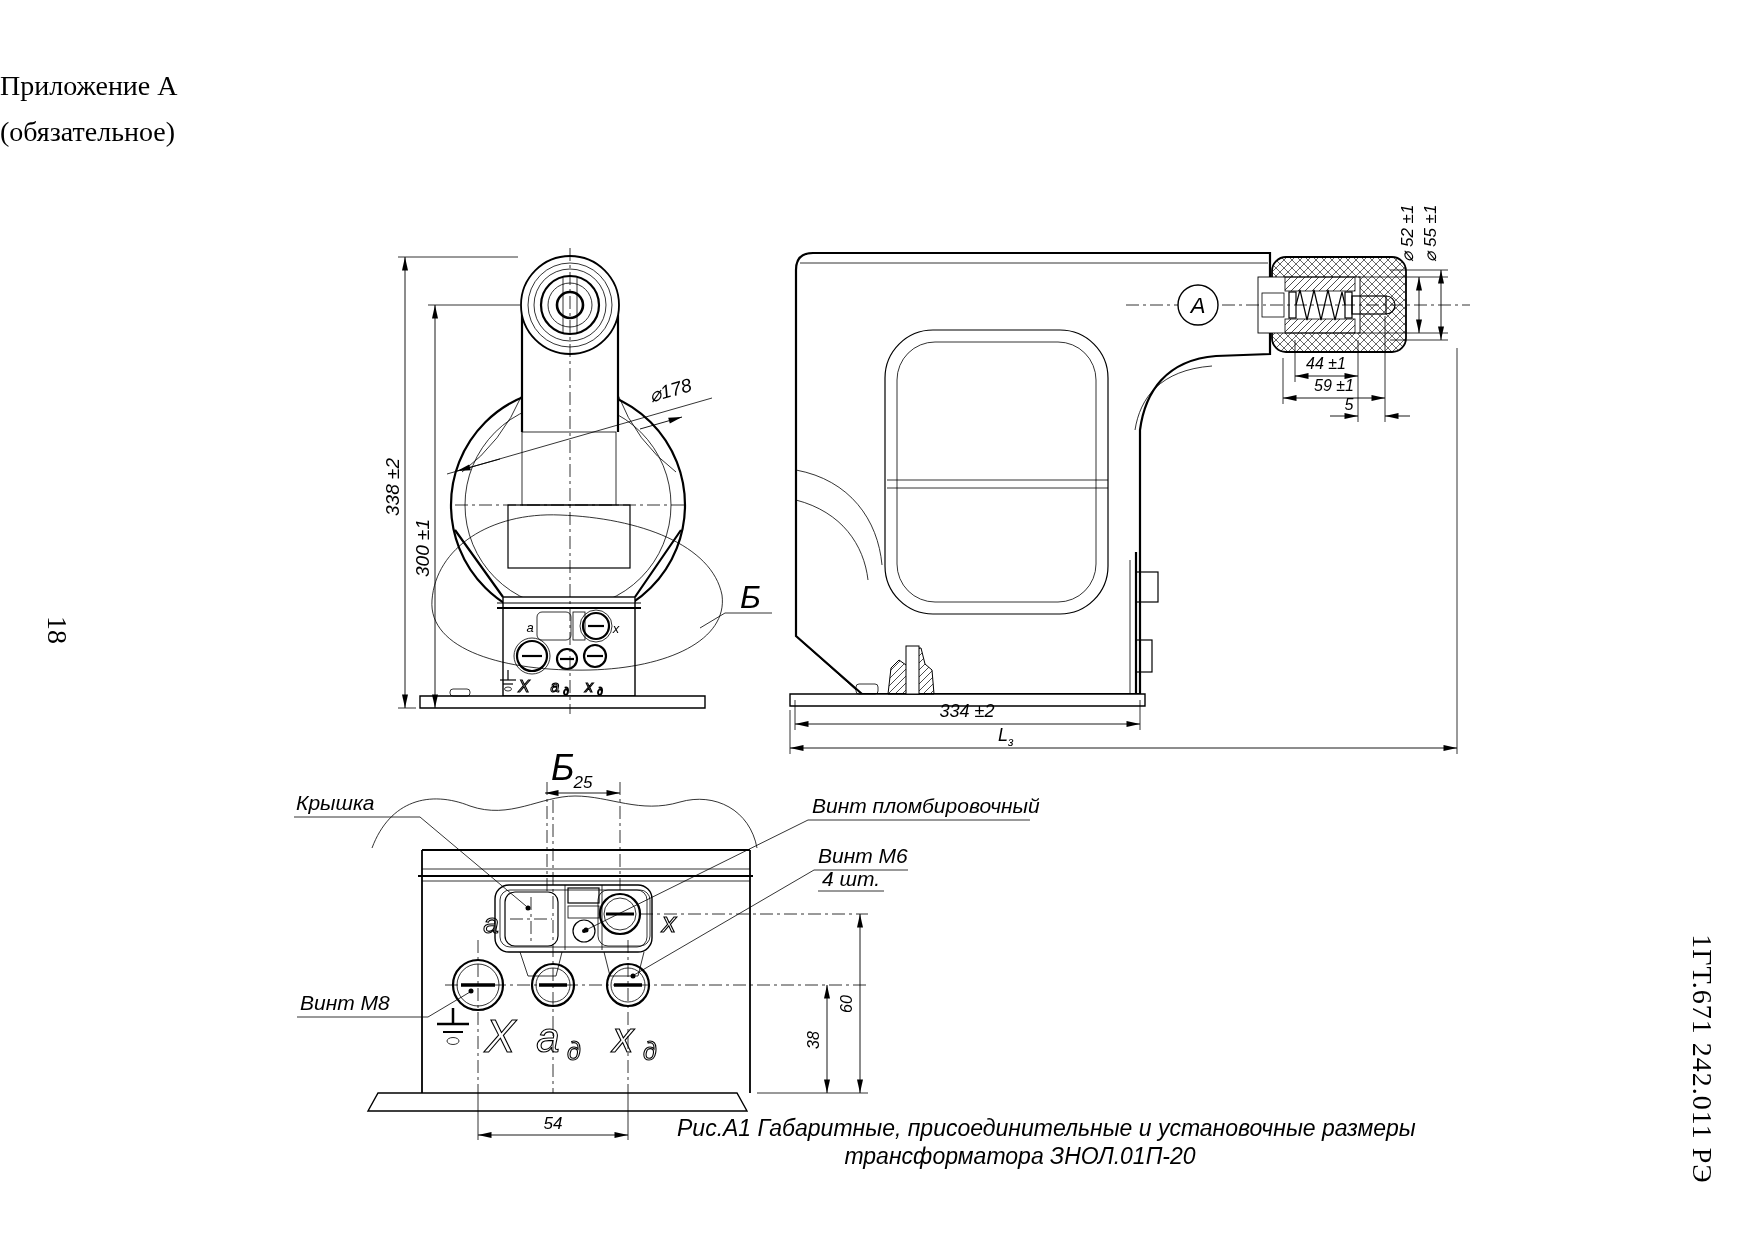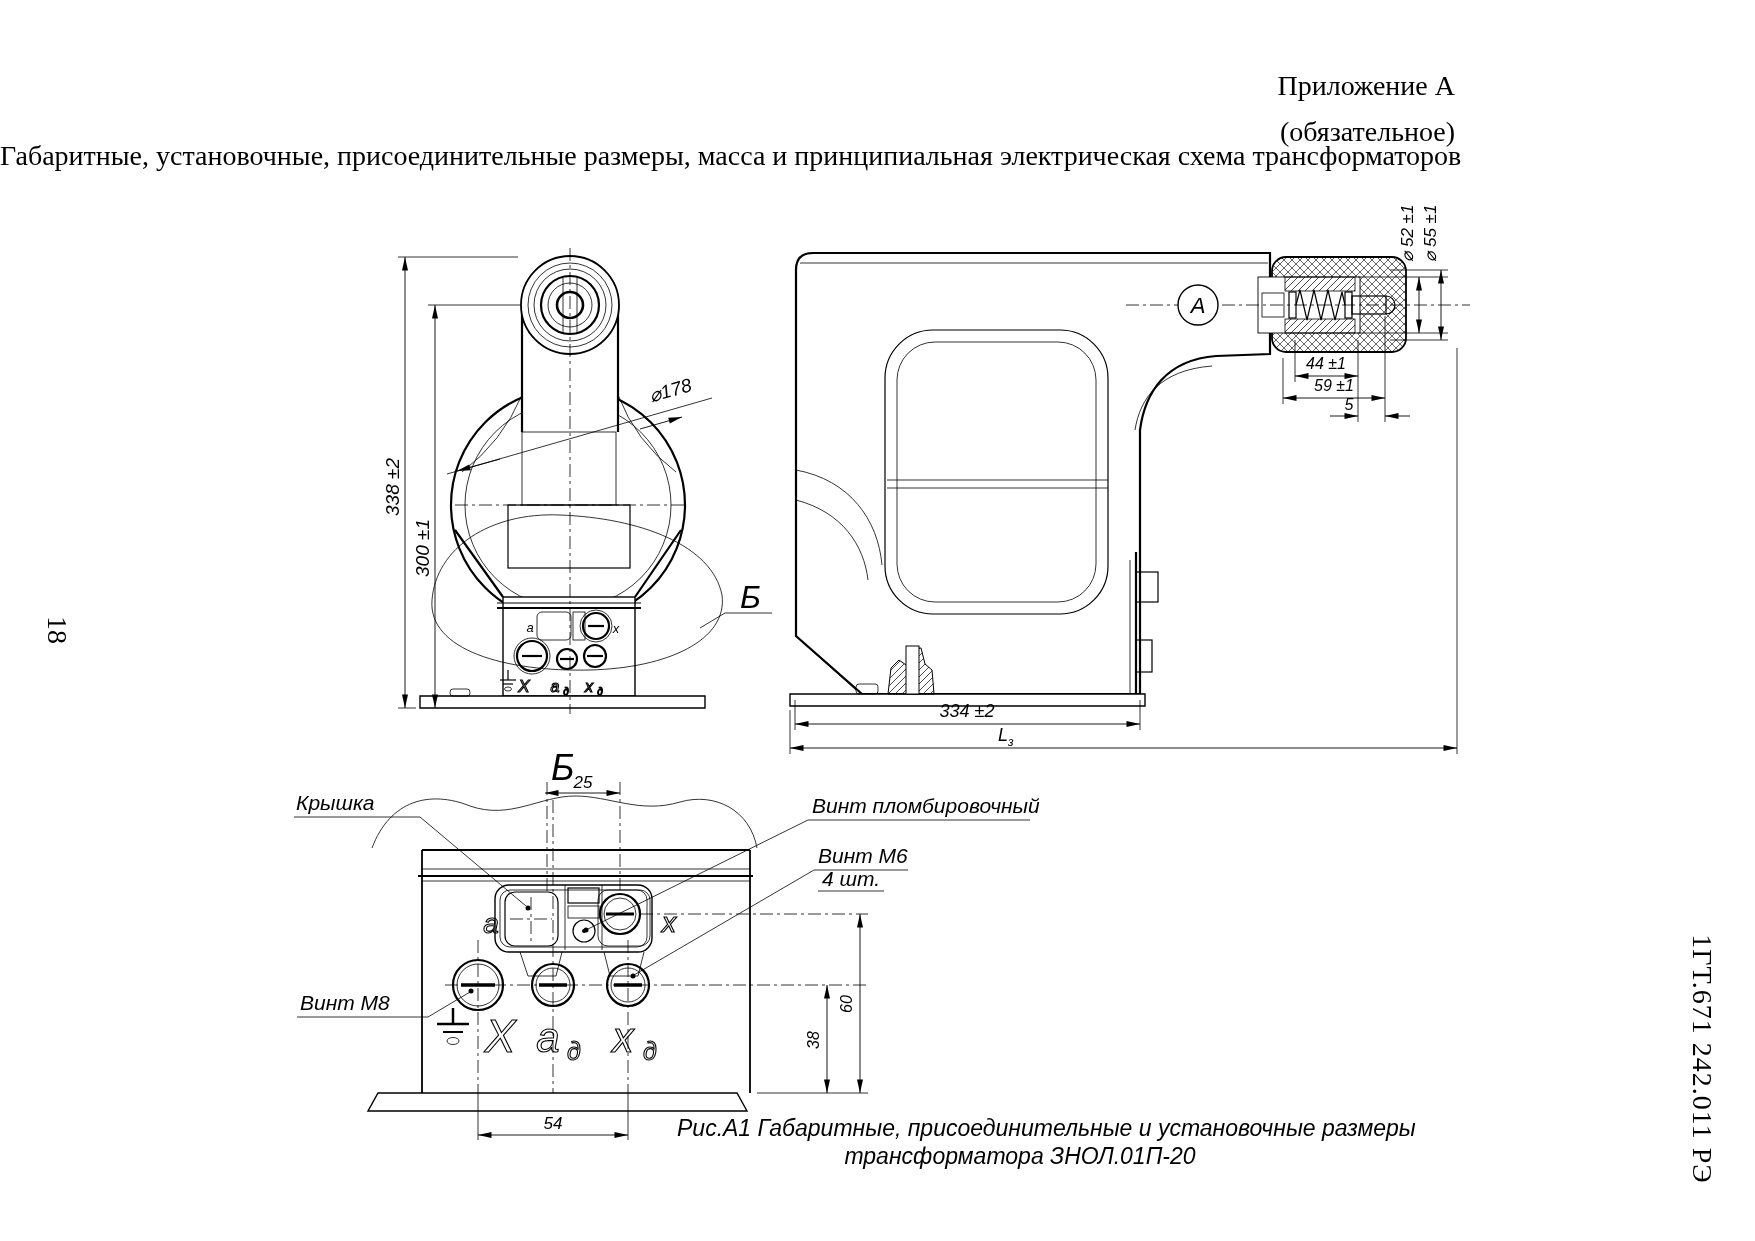--- a/index.html
+++ b/index.html
@@ -1,18 +1,18 @@
 <!DOCTYPE html>
 <html><head>
 <meta charset="utf-8">
 <style>
   html,body{margin:0;padding:0;background:#e9e9e9;}
   #page{position:relative;width:1755px;height:1241px;background:#ffffff;overflow:hidden;
         font-family:"Liberation Serif",serif;color:#000;}
-  .hdr{position:absolute;left:0;width:1455px;text-align:right;font-size:28px;white-space:nowrap;}
+  .hdr{position:absolute;left:0;width:1455px;text-align:left;font-size:28px;white-space:nowrap;}
   #appendix{top:70px;}
   #mandatory{top:116px;}
   #subtitle{top:140px;}
   .rot{position:absolute;text-align:center;transform:rotate(90deg);font-size:28px;white-space:nowrap;}
   #pagenum{left:27px;top:614px;width:60px;}
   #docnum{left:1542px;top:1043px;width:320px;letter-spacing:1px;}
   svg{position:absolute;left:0;top:0;}
   svg text{font-family:"Liberation Sans",sans-serif;font-style:italic;fill:#000;}
   .s08{stroke:#000;stroke-width:0.8;fill:none}
   .s1{stroke:#000;stroke-width:1.2;fill:none}
@@ -25,21 +25,20 @@
   .thin{stroke:#000;stroke-width:0.8;fill:none}
   .ol{fill:none;stroke:#000;stroke-width:1.1}
 </style>
 </head>
 <body>
 
 <div id="page">
 
   <div id="appendix" class="hdr">Приложение А</div>
   <div id="mandatory" class="hdr">(обязательное)</div>
-  <div id="subtitle" class="hdr">Габаритные, установочные, присоединительные размеры, масса и принципиальная электрическая схема трансформаторов</div>
   <div id="pagenum" class="rot">18</div>
   <div id="docnum" class="rot">1ГТ.671 242.011 РЭ</div>
 
   <svg width="1755" height="1241" viewBox="0 0 1755 1241">
     <defs>
       <marker id="ar" markerUnits="userSpaceOnUse" markerWidth="15" markerHeight="8" refX="14" refY="4" orient="auto-start-reverse">
         <path d="M0.5,1 L14,4 L0.5,7 Z" fill="#000"></path>
       </marker>
       <pattern id="xh" width="8" height="8" patternUnits="userSpaceOnUse">
         <path d="M0,0 L8,8 M8,0 L0,8" stroke="#000" stroke-width="0.6"></path>

